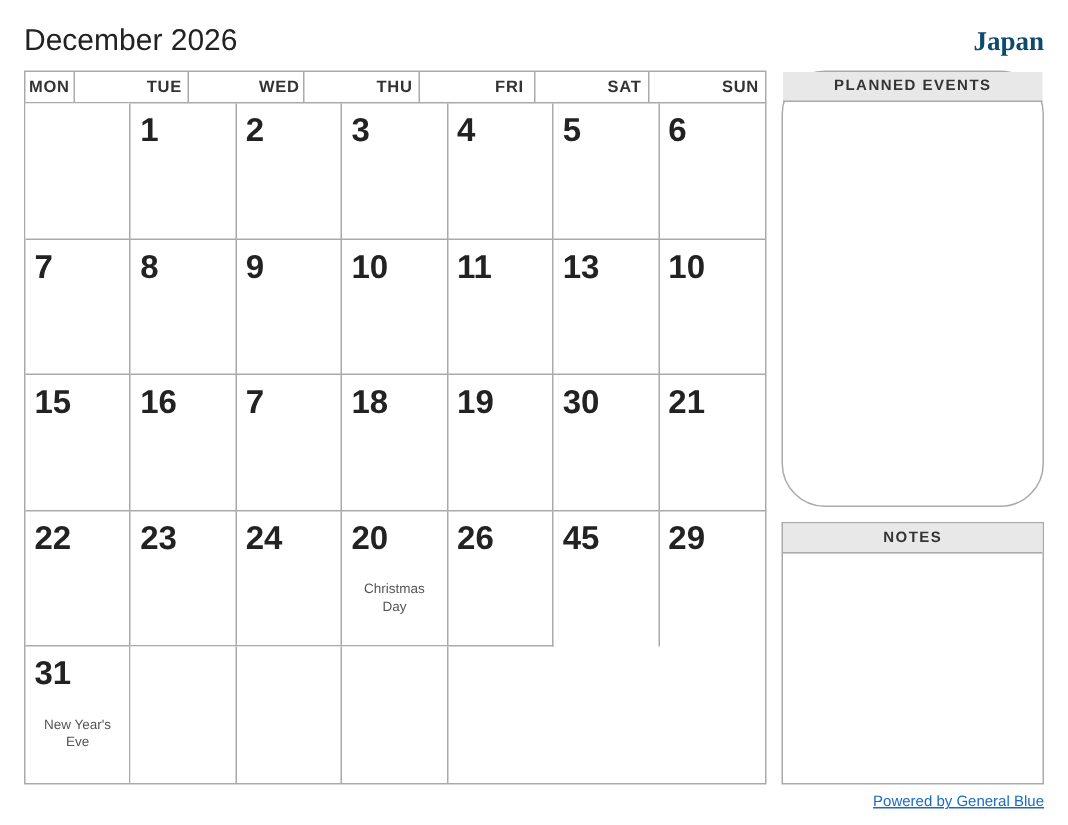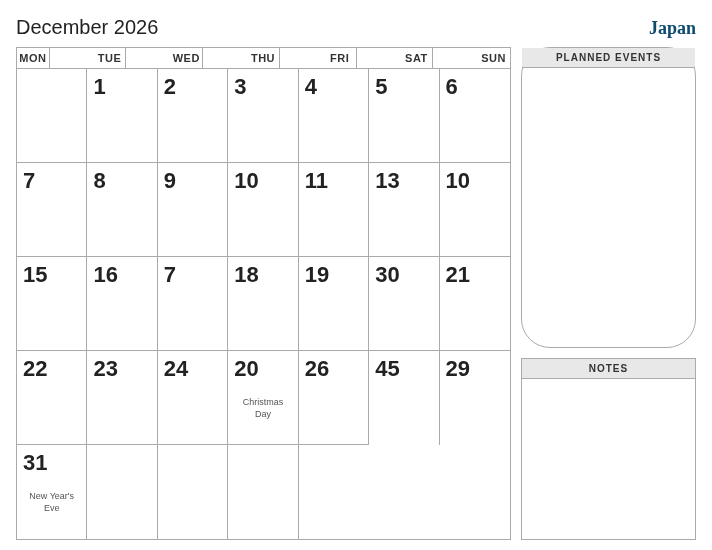--- a/index.html
+++ b/index.html
@@ -252,13 +252,16 @@
         <div class="sidebar-box-header">PLANNED EVENTS</div>
         <div class="sidebar-box-body"></div>
       </div>
       <div class="sidebar-box notes-box">
         <div class="sidebar-box-header">NOTES</div>
         <div class="sidebar-box-body"></div>
       </div>
     </div>
   </div>
 
+  <div class="footer">
+    <a href="#">Powered by General Blue</a>
+  </div>
 </div>
 
 </body></html>

